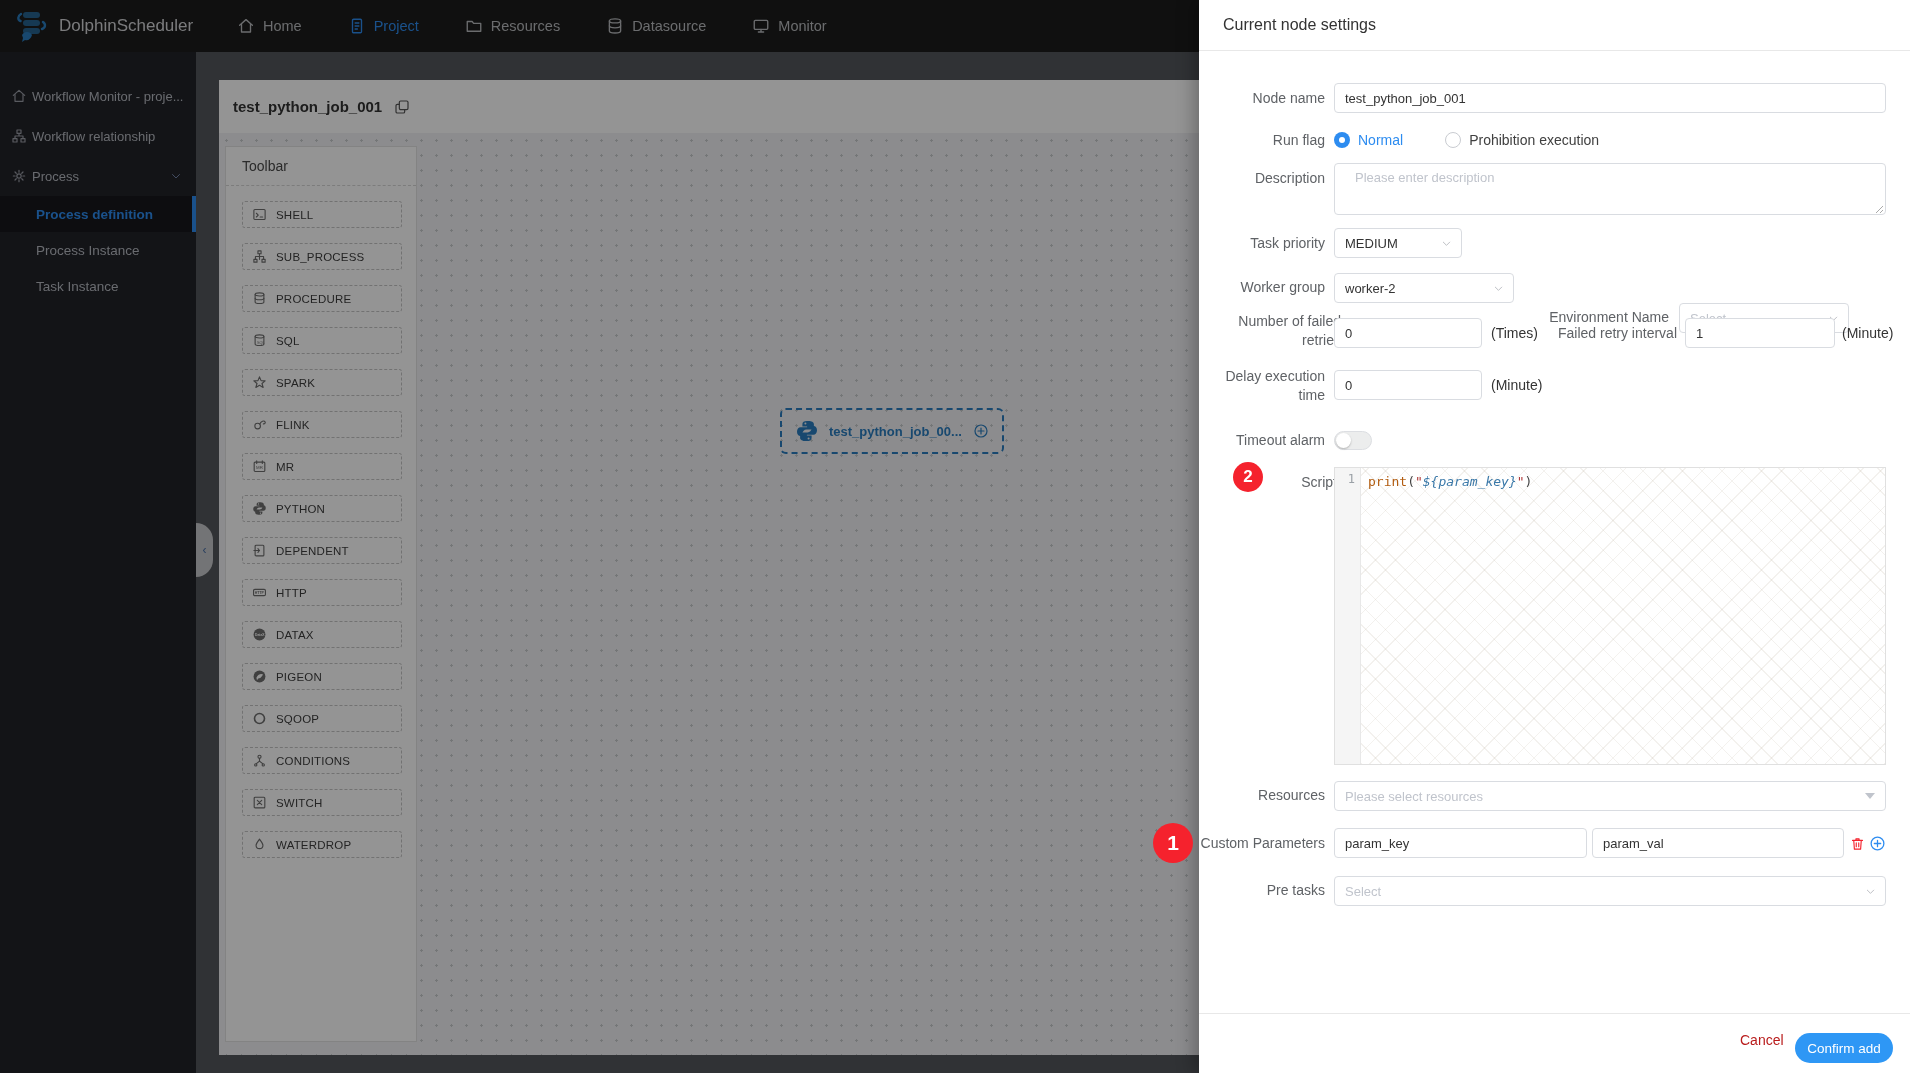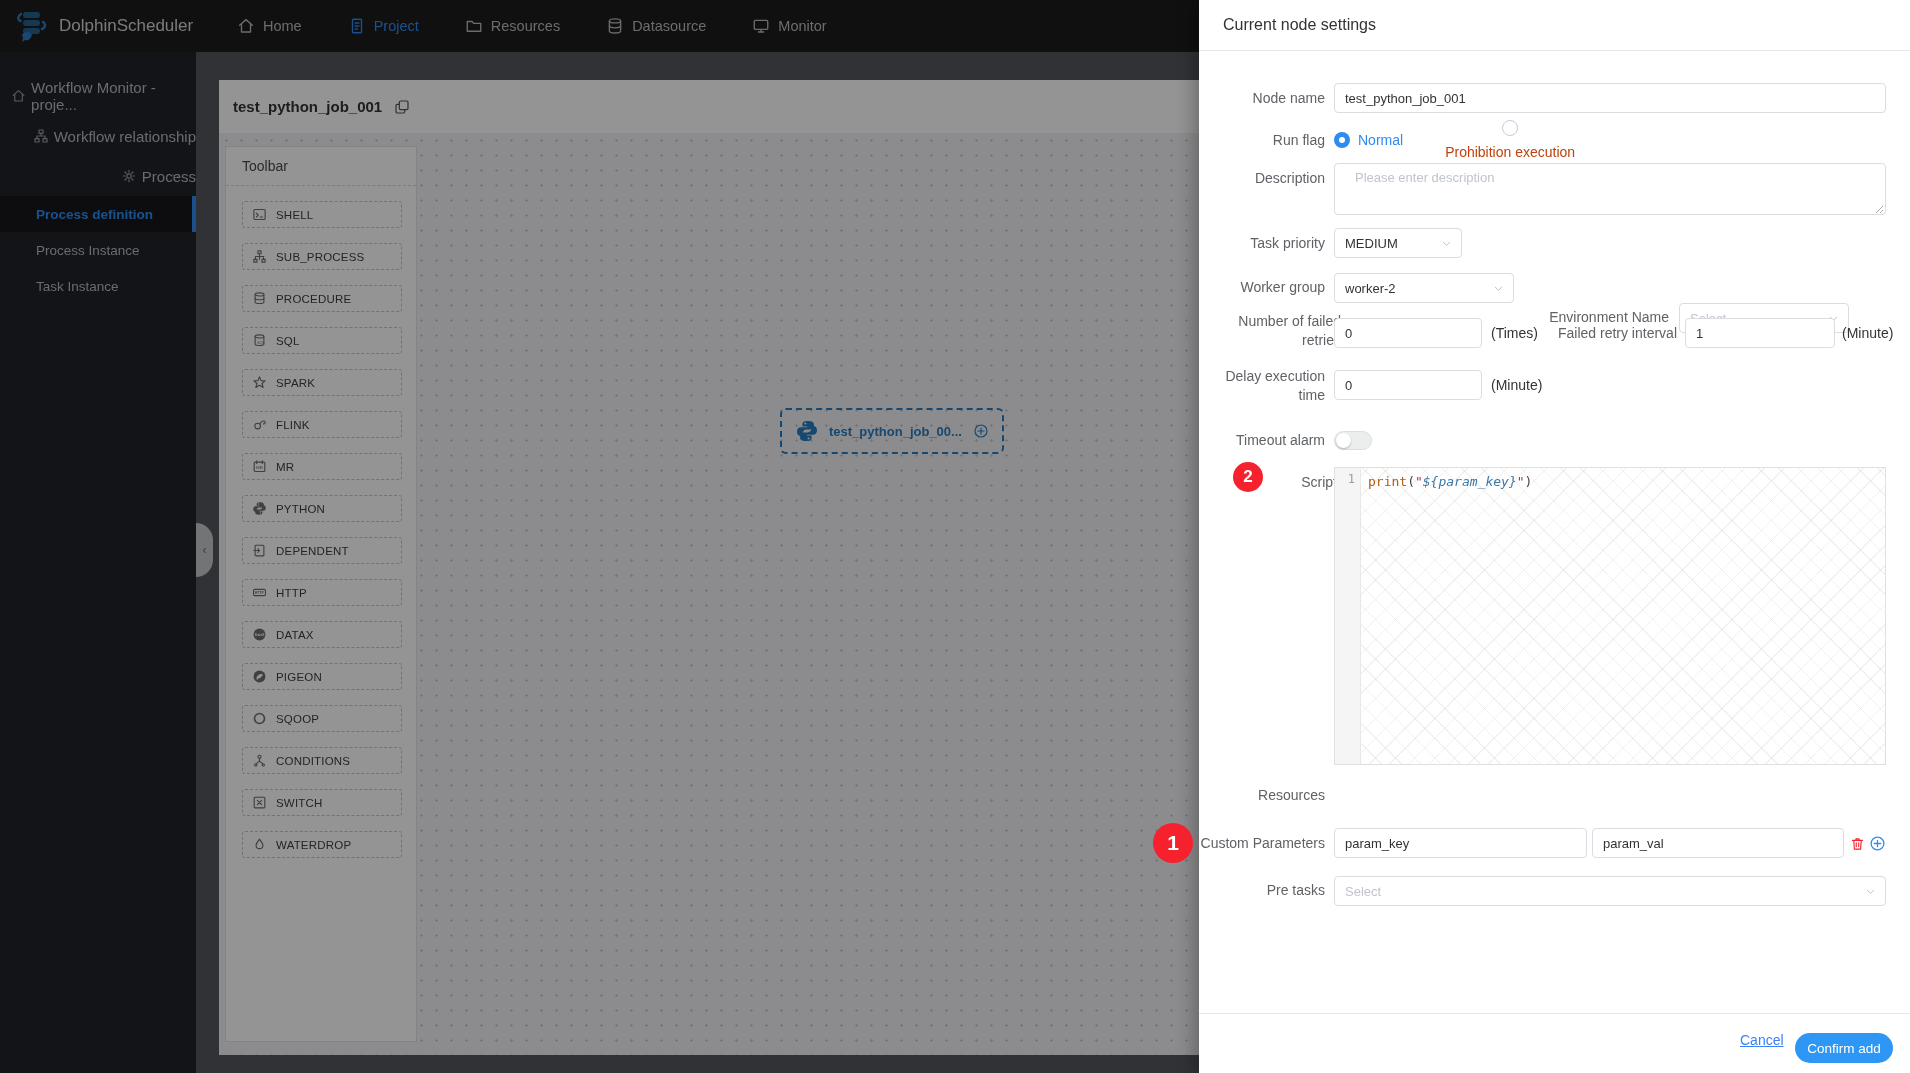--- a/index.html
+++ b/index.html
@@ -10,21 +10,21 @@
   .brand { position:absolute; left:14px; top:0; height:52px; display:flex; align-items:center; gap:9px; }
   .brand-logo { width:36px; height:36px; display:inline-flex; }
   .brand-name { color:#d4d5d8; font-size:17px; }
   .nav-items { position:absolute; left:237px; top:0; height:52px; display:flex; align-items:center; gap:46px; }
   .nav-item { display:flex; align-items:center; gap:8px; color:#b9bbbe; font-size:14.5px; cursor:pointer; }
   .nav-item .nico { width:18px; height:18px; display:inline-flex; }
   .nav-item.active { color:#2d8cf0; }
 
   
   .sidebar { position:absolute; left:0; top:52px; width:196px; height:1021px; background:#212329; z-index:2; }
-  .side-item { height:40px; display:flex; align-items:center; gap:5px; padding-left:11px; color:#b6b9c0; font-size:15px; cursor:pointer; position:relative;justify-content:flex-end; }
+  .side-item { height:40px; display:flex; align-items:center; gap:5px; padding-left:11px; color:#b6b9c0; font-size:13px; cursor:pointer; position:relative; }
   .sidebar .pad-top { height:24px; }
   .side-item .sico { width:16px; height:16px; display:inline-flex; color:#9a9da6; }
   .side-item .chev { position:absolute; right:14px; width:12px; height:12px; display:inline-flex; color:#7d90b5; }
   .sub-item { height:36px; display:flex; align-items:center; padding-left:36px; color:#b6b9c0; font-size:13.5px; cursor:pointer; position:relative; }
   .sub-item.active { background:#17181d; color:#2d8cf0; font-weight:bold; }
   .sub-item.active::after { content:""; position:absolute; right:0; top:0; width:4px; height:100%; background:#2d8cf0; }
 
   
   .main { position:absolute; left:196px; top:52px; right:0; bottom:0; background:#54575c; z-index:1; }
   .titlebar { position:absolute; left:23px; top:28px; right:0; height:53px; background:#ffffff; display:flex; align-items:center; padding-left:14px; }
@@ -65,21 +65,21 @@
 
   .r-nodename { top:83px; height:30px; } .r-nodename .flabel { line-height:30px; }
   .r-runflag { top:130px; height:20px; } .r-runflag .flabel { line-height:20px; }
   .radio-group { display:flex; align-items:center; gap:42px; height:20px; }
   .radio { display:flex; align-items:center; gap:8px; font-size:14px; cursor:pointer; }
   .rdot { width:16px; height:16px; border-radius:50%; position:relative; }
   .radio.on .rdot { background:#2d8cf0; }
   .radio.on .rdot::after { content:""; position:absolute; left:5px; top:5px; width:6px; height:6px; border-radius:50%; background:#fff; }
   .radio.on { color:#2d8cf0; }
   .radio.off .rdot { border:1px solid #c9ccd1; background:#fff; }
-  .radio.off { color:#c2410c;flex-direction:column; }
+  .radio.off { color:#404040; }
 
   .r-desc { top:163px; } .r-desc .flabel { line-height:20px; padding-top:5px; }
   .desc-area { width:552px; height:52px; border:1px solid #d9dce1; border-radius:4px; font-size:13px; padding:6px 20px; resize:none; font-family:"Liberation Sans",sans-serif; color:#333; outline:none; }
   .desc-area::placeholder { color:#c0c4cc; }
   .resize-grip { position:absolute; left:676px; top:42px; width:9px; height:9px; color:#999; }
 
   .r-priority { top:228px; height:30px; } .r-priority .flabel { line-height:30px; }
   .r-worker { top:273px; height:29px; } .r-worker .flabel { line-height:29px; }
   .flabel2 { position:absolute; left:300px; width:170px; text-align:right; font-size:14px; color:#5f6266; line-height:29px; }
   .r-retries { top:318px; height:30px; }
@@ -98,21 +98,21 @@
                      repeating-linear-gradient(-45deg, rgba(165,150,125,.13) 0 1px, transparent 1px 14px); }
   .tok-fn { color:#b25c10; } .tok-pln { color:#444; }
   .tok-strq { color:#b03a3a; font-style:italic; } .tok-strv { color:#3a78a8; font-style:italic; }
 
   .r-resources { top:781px; height:29px; } .r-resources .flabel { line-height:29px; }
   .r-custom { top:828px; height:30px; } .r-custom .flabel { line-height:30px; }
   .icon-btn { position:absolute; display:inline-flex; cursor:pointer; }
   .r-pretasks { top:876px; height:29px; } .r-pretasks .flabel { line-height:29px; }
 
   .drawer-footer { position:absolute; left:0; top:1013px; width:711px; height:60px; border-top:1px solid #e8e8e8; }
-  .cancel-btn { position:absolute; left:541px; top:18px; font-size:14px; color:#3b82f6; cursor:pointer; background:none; border:none; font-family:"Liberation Sans",sans-serif;text-decoration:underline; }
+  .cancel-btn { position:absolute; left:541px; top:18px; font-size:14px; color:#b91c1c; cursor:pointer; background:none; border:none; font-family:"Liberation Sans",sans-serif; }
   .confirm-btn { position:absolute; left:596px; top:19px; width:98px; height:30px; border-radius:15px; background:#2e97f5; color:#fff; font-size:13.5px; border:none; cursor:pointer; font-family:"Liberation Sans",sans-serif; }
 
   
   .anno { position:absolute; border-radius:50%; background:#f5222d; color:#fff; display:flex; align-items:center; justify-content:center; font-weight:bold; z-index:8; }
   .anno-1 { left:1153px; top:823px; width:40px; height:40px; font-size:21px; }
   .anno-2 { left:1233px; top:462px; width:30px; height:30px; font-size:17px; }
 
   svg { display:block; width:100%; height:100%; }
 </style>
 </head>
@@ -508,20 +508,24 @@
   <div class="row r-script">
     <span class="flabel">Script</span>
     <div class="editor">
       <div class="gutter"><span>1</span></div>
       <div class="codearea"><span class="tok-fn">print</span><span class="tok-pln">(</span><span class="tok-strq">"</span><span class="tok-strv">${param_key}</span><span class="tok-strq">"</span><span class="tok-pln">)</span></div>
     </div>
   </div>
 
   <div class="row r-resources">
     <span class="flabel">Resources</span>
+    <div class="sel ctrl" style="width:552px">
+      <span class="ph">Please select resources</span>
+      <span class="dtri"></span>
+    </div>
   </div>
 
   <div class="row r-pretasks">
     <span class="flabel">Pre tasks</span>
     <div class="sel ctrl" style="width:552px">
       <span class="ph">Select</span>
       <span class="dchev">
           <svg viewBox="0 0 24 24" fill="none" stroke="currentColor" stroke-width="1.8" stroke-linecap="round" stroke-linejoin="round">
             <path d="M5 9l7 7 7-7"></path>
           </svg>

